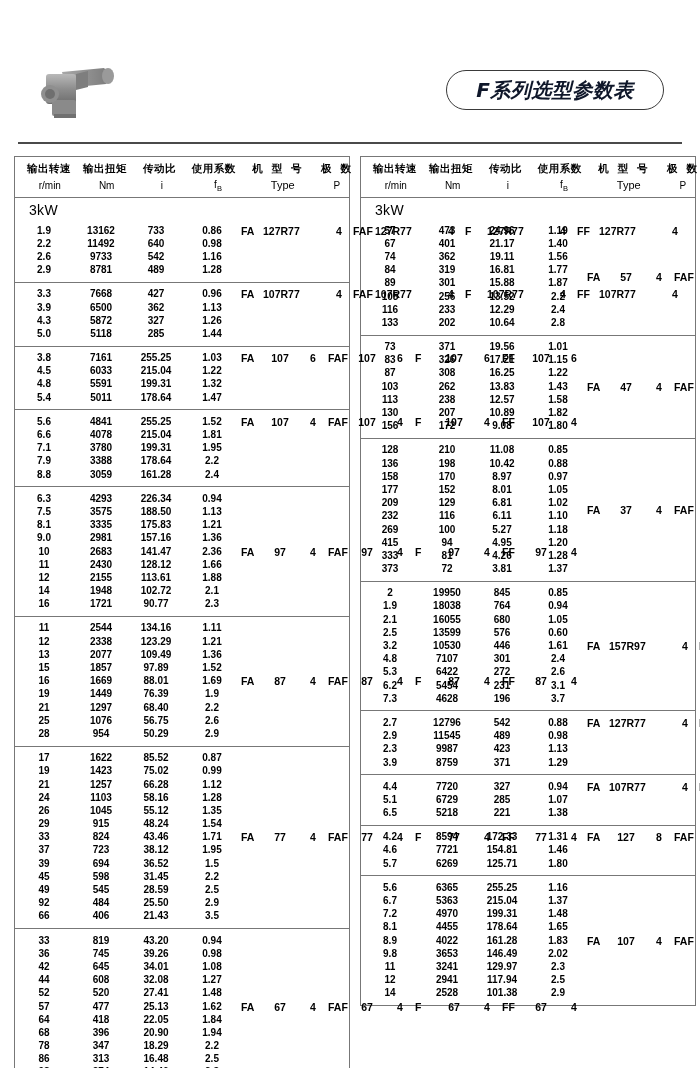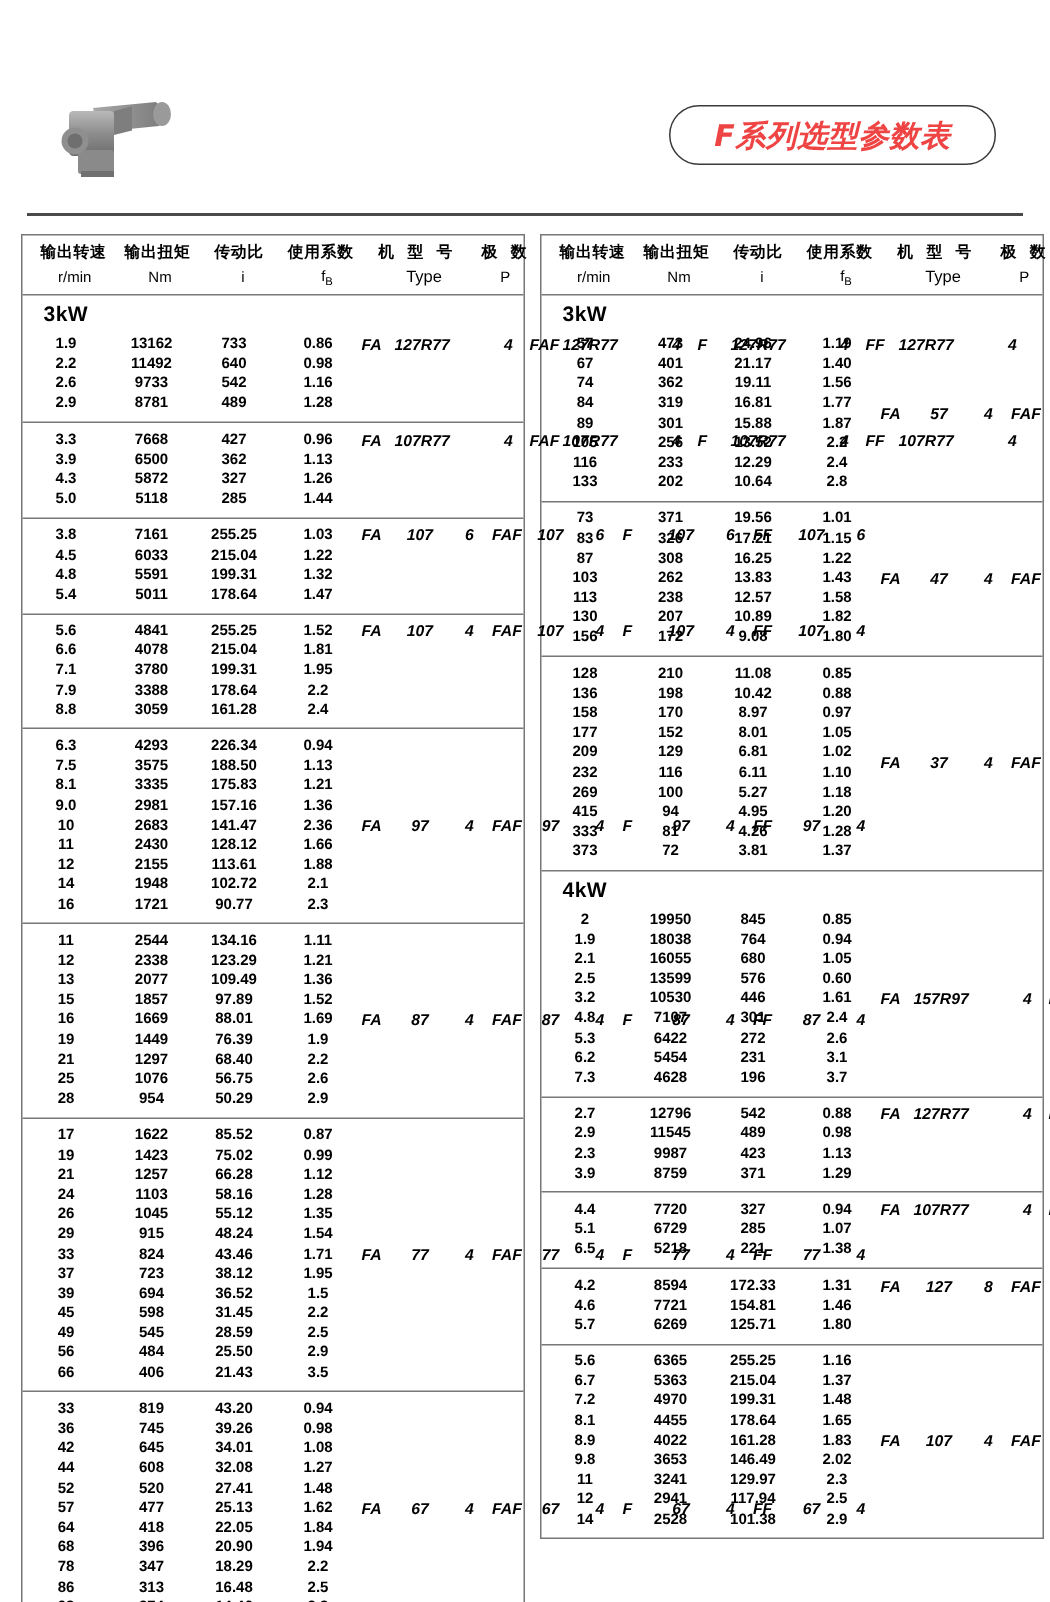--- a/index.html
+++ b/index.html
@@ -35,21 +35,21 @@
     display: flex;
     align-items: center;
     justify-content: center;
   }
   .title-text {
     font-family: "DejaVu Sans", sans-serif;
     font-weight: bold;
     font-style: italic;
     font-size: 20px;
     letter-spacing: 0.5px;
-    color: #ef4444;
+    color: #0f172a;
     white-space: nowrap;
   }
   .header-rule {
     margin: 6px 18px 0 18px;
     border-top: 2.5px solid #4a4a4a;
   }
 
   
   .tables {
     display: flex;
@@ -92,21 +92,21 @@
   .c-fb    { width: 58px; }
   .c-type  { width: 76px; }
   .c-p     { width: 31px; }
 
   .hc-cn { letter-spacing: 0.5px; }
   .hc-sp { letter-spacing: 3px; padding-left: 3px; }
 
   
   .power-band {
     font-size: 14px;
-    font-weight: bold;
+    font-weight: normal;
     padding: 4px 0 1px 14px;
     letter-spacing: 0.3px;
   }
 
   
   .group {
     position: relative;
     border-bottom: 1.5px solid #777;
     padding: 5px 0 5px 0;
   }
@@ -125,21 +125,20 @@
     font-weight: bold;
     line-height: 1;
     font-family: "Liberation Sans", sans-serif;
   }
 
   .models {
     flex: 1 1 auto;
     display: flex;
     align-items: center;
     justify-content: flex-start;
-    font-style: italic;
   }
   .models-inner { display: flex; }
   .mrow {
     display: flex;
     height: 13.2px;
     align-items: center;
     font-size: 10.5px;
     font-weight: bold;
   }
   .m-pre {
@@ -667,21 +666,21 @@
               <div class="dc c-i">31.45</div>
               <div class="dc c-fb">2.2</div>
             </div>
             <div class="drow">
               <div class="dc c-rpm">49</div>
               <div class="dc c-nm">545</div>
               <div class="dc c-i">28.59</div>
               <div class="dc c-fb">2.5</div>
             </div>
             <div class="drow">
-              <div class="dc c-rpm">56</div>
+              <div class="dc c-rpm">92</div>
               <div class="dc c-nm">484</div>
               <div class="dc c-i">25.50</div>
               <div class="dc c-fb">2.9</div>
             </div>
             <div class="drow">
               <div class="dc c-rpm">66</div>
               <div class="dc c-nm">406</div>
               <div class="dc c-i">21.43</div>
               <div class="dc c-fb">3.5</div>
             </div>
@@ -1031,23 +1030,20 @@
                 <span class="m-p">4</span>
               </div>
               <div class="mrow">
                 <span class="m-pre">FAF</span>
                 <span class="m-num">37</span>
               </div>
             </div>
           </div>
         </div>
       </div>
-      <div>
-        <div class="power-band">4kW</div>
-      </div>
       <div class="group">
         <div class="group-inner">
           <div class="numbers">
             <div class="drow">
               <div class="dc c-rpm">2</div>
               <div class="dc c-nm">19950</div>
               <div class="dc c-i">845</div>
               <div class="dc c-fb">0.85</div>
             </div>
             <div class="drow">

